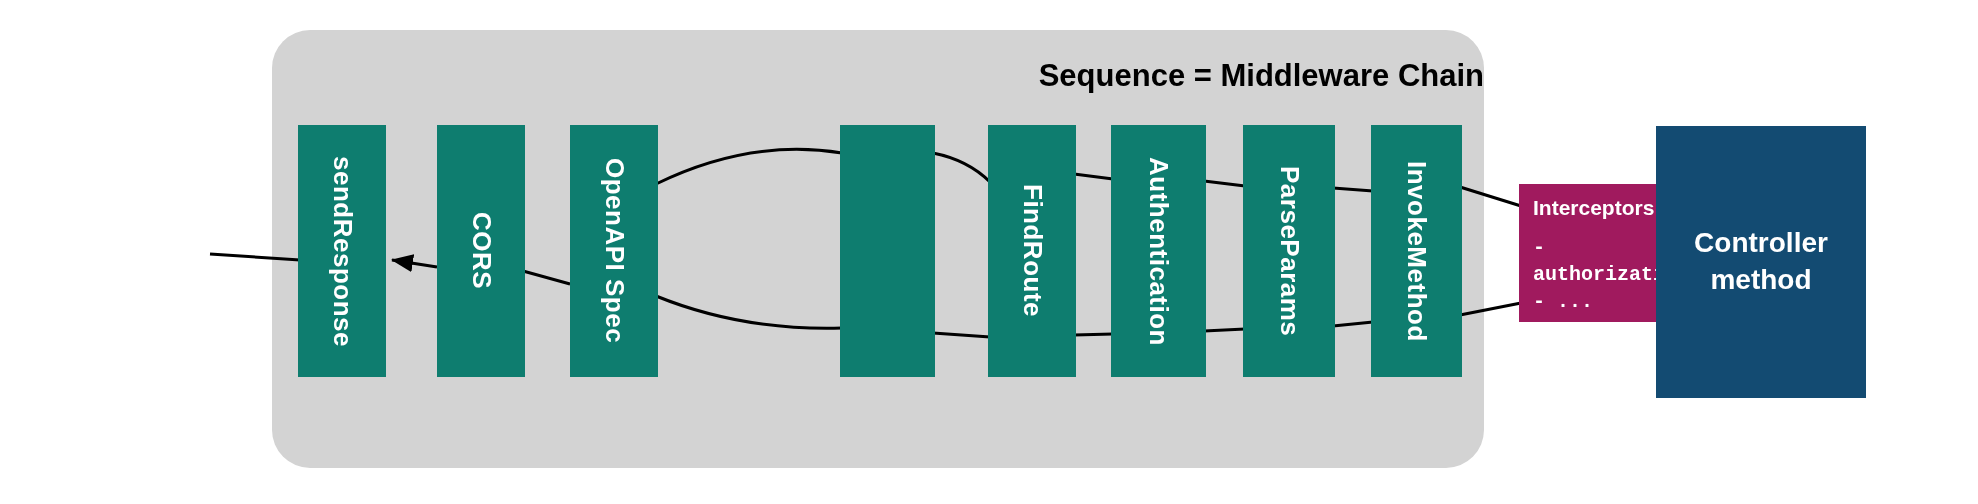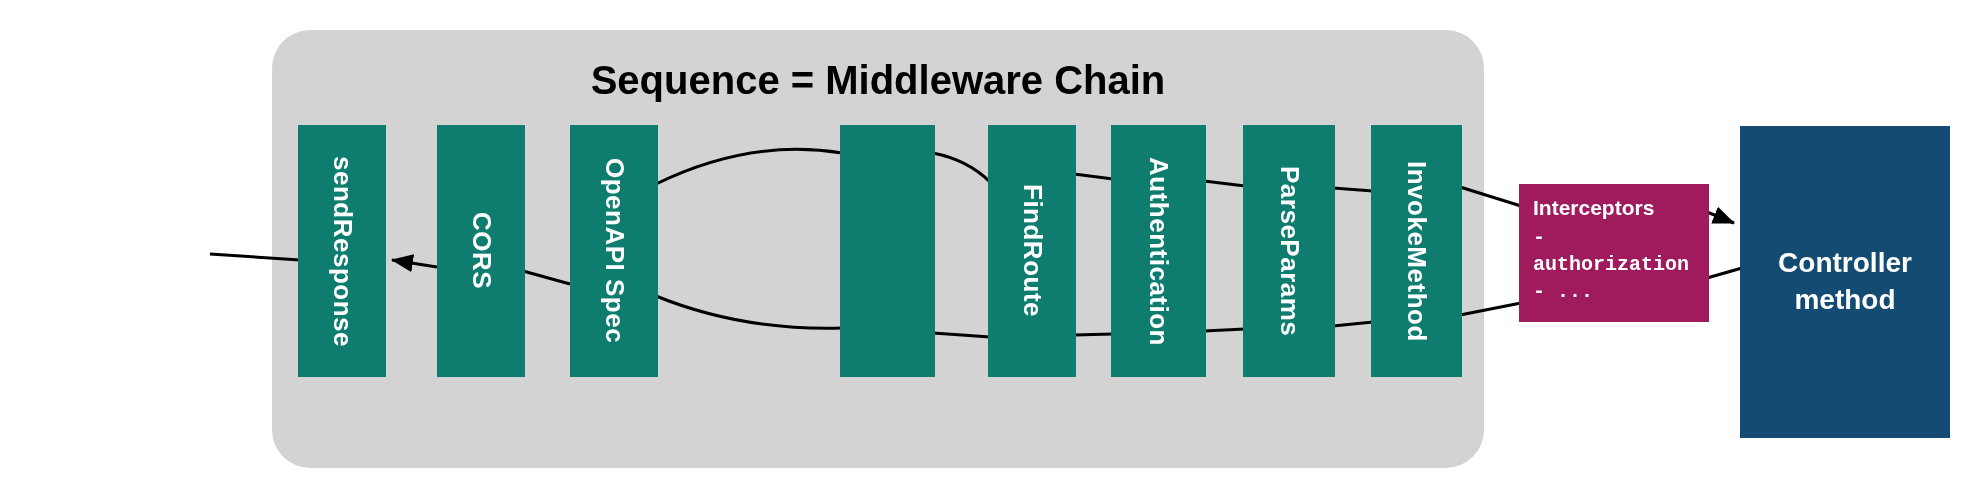--- a/index.html
+++ b/index.html
@@ -16,22 +16,22 @@
     left: 272px; top: 30px;
     width: 1212px; height: 438px;
     background: var(--color-panelGray, #d3d3d3);
     border-radius: 38px;
     z-index: 0;
   }
   .panel-title {
     position: absolute;
     top: 28px; left: 0;
     width: 100%;
-    text-align: center;
-    font-size: 40px;
+    text-align: right;
+    font-size: 31px;
     font-weight: bold;
     color: #000000;
   }
   .wires {
     position: absolute;
     left: 0; top: 0;
     z-index: 1;
     pointer-events: none;
   }
   .node {
@@ -44,21 +44,21 @@
     font-weight: bold;
     text-align: center;
   }
   .navy {
     background: var(--color-navy, #134b72);
     font-size: 28px;
     line-height: 1.32;
     white-space: pre-line;
   }
   .express { left: 22px; top: 126px; width: 188px; height: 252px; }
-  .controller { left: 1740px; top: 126px; width: 210px; height: 312px; }
+  .controller { left: 1656px; top: 126px; width: 210px; height: 272px; }
   .bar {
     position: absolute;
     top: 125px;
     height: 252px;
     background: var(--color-teal, #0e7d6f);
     z-index: 2;
     display: flex;
     align-items: center;
     justify-content: center;
   }
@@ -74,21 +74,21 @@
   .interceptors {
     position: absolute;
     left: 1519px; top: 184px;
     width: 190px; height: 138px;
     background: var(--color-magenta, #a01a5e);
     z-index: 2;
     color: #ffffff;
     padding: 12px 6px 0 14px;
     box-sizing: border-box;
   }
-  .int-title { font-weight: bold; font-size: 21px; margin-bottom: 4px; }
+  .int-title { font-weight: bold; font-size: 21px; margin-bottom: 14px; }
   .int-item  { font-weight: bold; font-size: 20px; line-height: 1.35; font-family: Liberation Mono, monospace; }
   path.wire { stroke: var(--color-line, #000000); stroke-width: 3; fill: none; }
 </style>
 </head>
 <body>
 
 <div class="canvas">
 
   <div class="panel">
     <div class="panel-title">Sequence = Middleware Chain</div>

